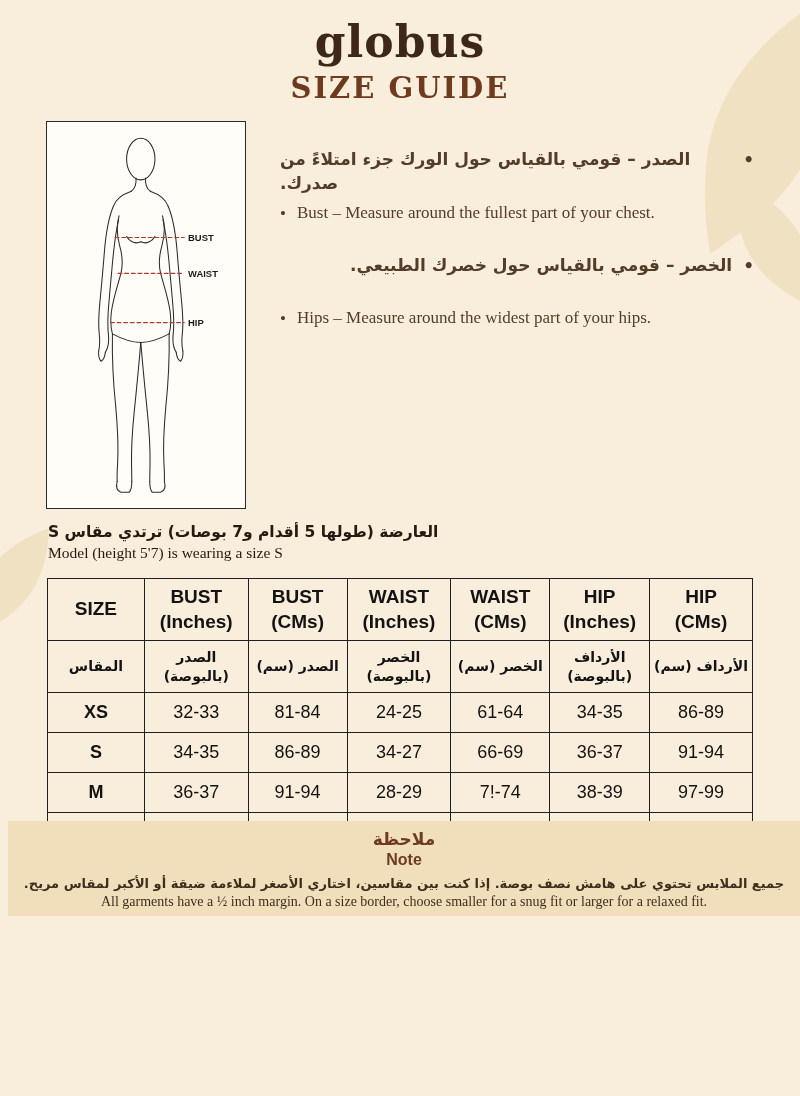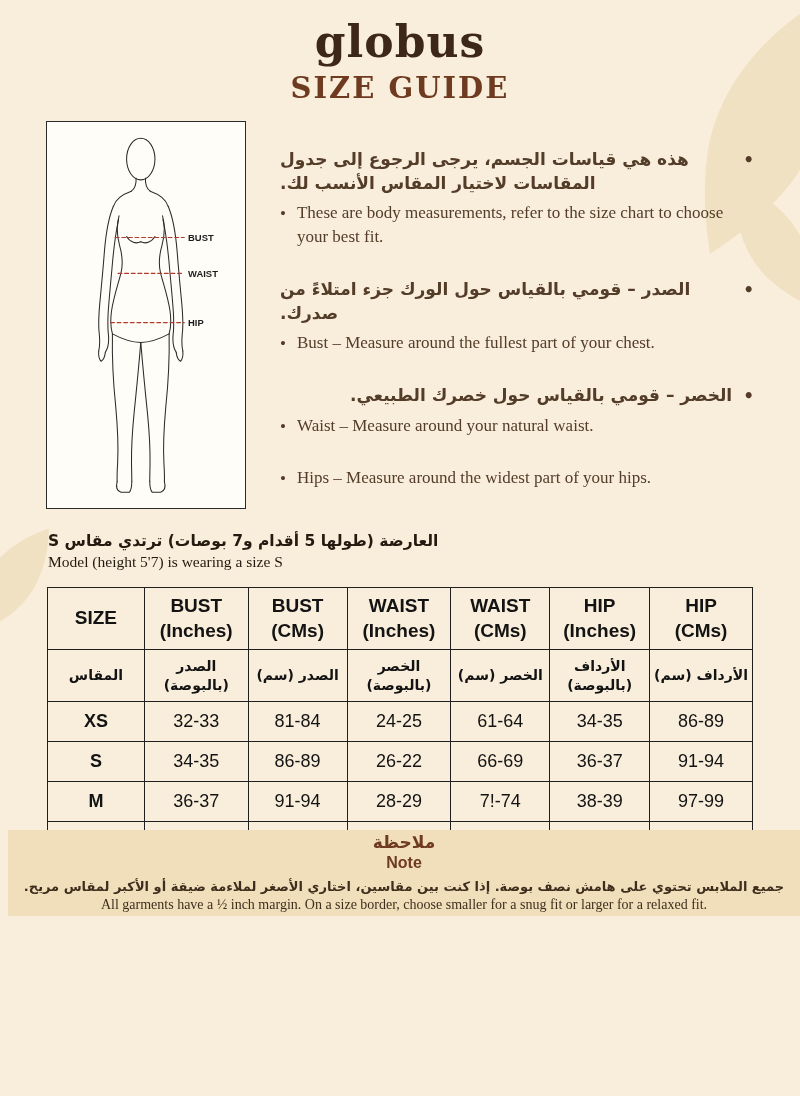--- a/index.html
+++ b/index.html
@@ -43,21 +43,21 @@
                 text-align:center;border-radius:8px; }
   .size-table th, .size-table td { border:1.5px solid #1f1f1f; white-space:pre-line;
                                    vertical-align:middle; }
   .h-en th { height:62px; font-family:"Liberation Sans", sans-serif; font-size:19px; line-height:1.3; }
   .h-ar th { height:52px; font-family:"DejaVu Sans", sans-serif; font-size:14px; line-height:1.35;
              direction:rtl; }
   .size-table td { height:40px; font-family:"Liberation Sans", sans-serif; font-size:18px; }
   .size-table td.size-col { font-weight:bold; }
 
   .note-band { position:absolute; left:8px; right:0; bottom:0; height:112px; background:#f1debb;
-               z-index:1; text-align:center; padding-top:2px; }
+               z-index:1; text-align:center; padding-top:8px; }
   .note-title-ar { font-family:"DejaVu Sans", sans-serif; font-weight:bold; font-size:17px;
                    color:#6e3b20; direction:rtl; }
   .note-title-en { font-family:Liberation Sans, sans-serif; font-weight:bold; font-size:16px;
                    color:#6e3b20; margin-top:2px; }
   .note-body-ar { font-family:"DejaVu Sans", sans-serif; font-weight:bold; font-size:13px;
                   color:#3f2e1d; margin-top:7px; direction:rtl; }
   .note-body-en { font-family:"Liberation Serif", serif; font-size:14px; color:#3f2e1d; margin-top:3px; }
 </style>
 </head>
 <body>
@@ -129,30 +129,25 @@
           <path class="measure" d="M71 151 L141 151"></path>
           <path class="measure" d="M63 203 L141 203"></path>
           <text class="mlabel" x="145" y="116.5">BUST</text>
           <text class="mlabel" x="145" y="154.5">WAIST</text>
           <text class="mlabel" x="145" y="206.5">HIP</text>
         </svg>
       </div>
 
       <div class="bullets">
         <div class="group">
-          <div class="bullet ar">هذه هي قياسات الجسم، يرجى الرجوع إلى جدول المقاسات لاختيار المقاس الأنسب لك.</div>
-          <div class="bullet en">These are body measurements, refer to the size chart to choose your best fit.</div>
-        </div>
-        <div class="group">
           <div class="bullet ar">الصدر – قومي بالقياس حول الورك جزء امتلاءً من صدرك.</div>
           <div class="bullet en">Bust – Measure around the fullest part of your chest.</div>
         </div>
         <div class="group">
           <div class="bullet ar">الخصر – قومي بالقياس حول خصرك الطبيعي.</div>
-          <div class="bullet en">Waist – Measure around your natural waist.</div>
         </div>
         <div class="group">
           <div class="bullet en">Hips – Measure around the widest part of your hips.</div>
         </div>
       </div>
     </div>
 
     <div class="model-note">
       <div class="ar">العارضة (طولها 5 أقدام و7 بوصات) ترتدي مقاس S</div>
       <div class="en">Model (height 5'7) is wearing a size S</div>
@@ -204,21 +199,21 @@
             <td>81-84</td>
             <td>24-25</td>
             <td>61-64</td>
             <td>34-35</td>
             <td>86-89</td>
           </tr>
           <tr>
             <td class="size-col">S</td>
             <td>34-35</td>
             <td>86-89</td>
-            <td>26-22</td>
+            <td>34-27</td>
             <td>66-69</td>
             <td>36-37</td>
             <td>91-94</td>
           </tr>
           <tr>
             <td class="size-col">M</td>
             <td>36-37</td>
             <td>91-94</td>
             <td>28-29</td>
             <td>7!-74</td>

